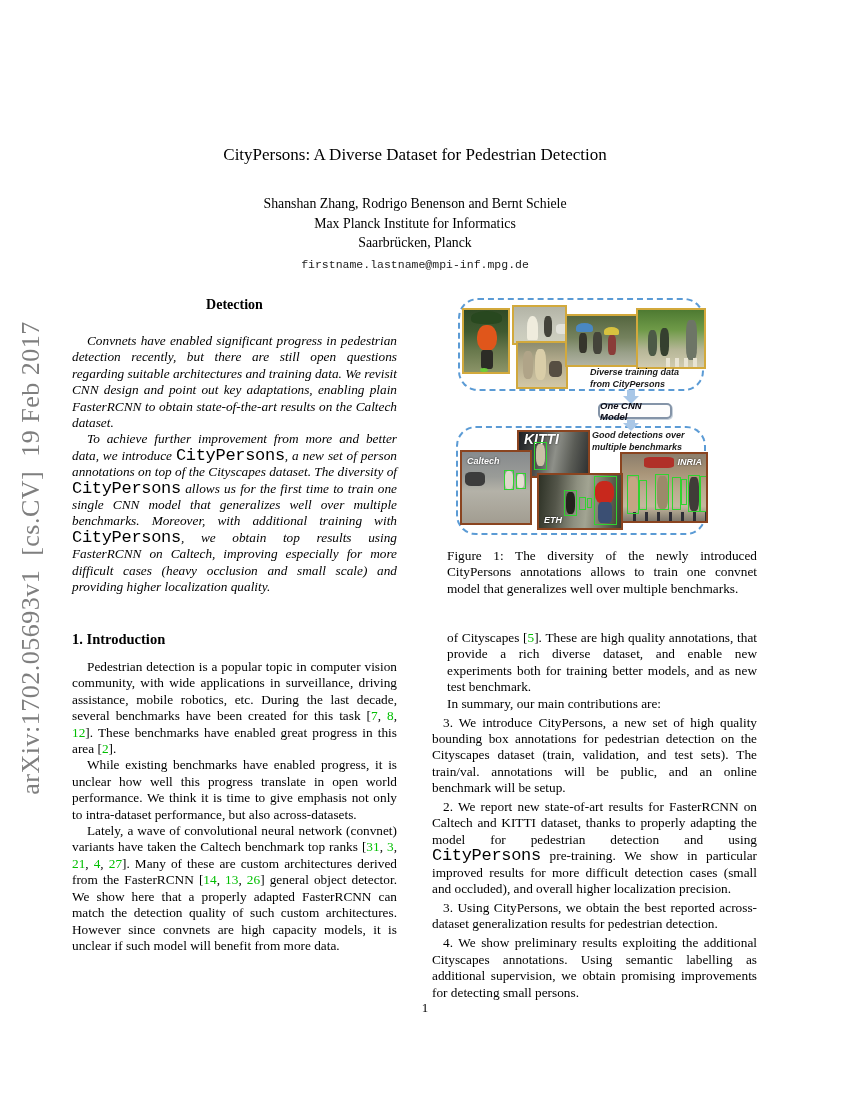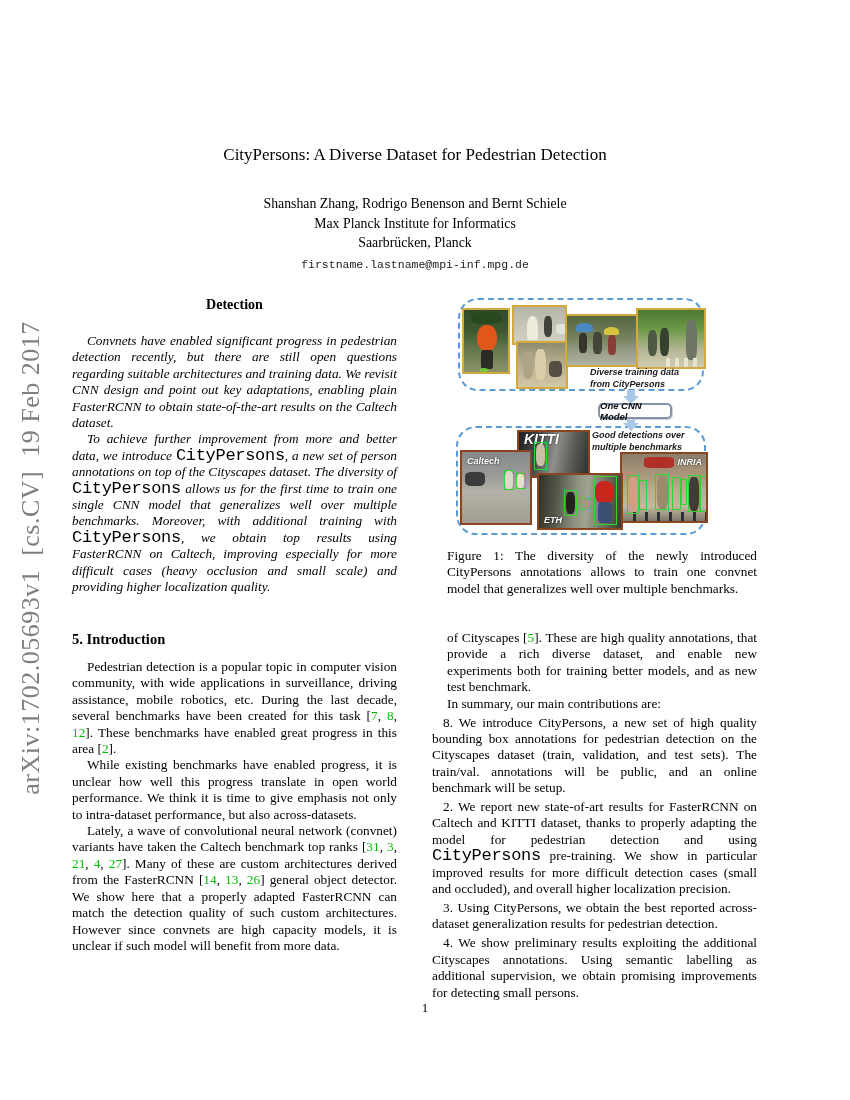--- a/index.html
+++ b/index.html
@@ -95,21 +95,21 @@
   <div class="affil">Max Planck Institute for Informatics</div>
   <div class="affil2">Saarbrücken, Planck</div>
   <div class="email">firstname.lastname@mpi-inf.mpg.de</div>
 
   <div class="col left">
     <div class="abs-heading">Detection</div>
     <div class="abs-text it">
       <p><span>Convnets have enabled significant progress in pedestrian detection recently, but there are still open questions regarding suitable architectures and training data. We revisit CNN design and point out key adaptations, enabling plain FasterRCNN to obtain state-of-the-art results on the Caltech dataset.</span></p>
       <p><span>To achieve further improvement from more and better data, we introduce </span><span class="mono">CityPersons</span><span>, a new set of person annotations on top of the Cityscapes dataset.  The diversity of </span><span class="mono">CityPersons</span><span> allows us for the first time to train one single CNN model that generalizes well over multiple benchmarks. Moreover, with additional training with </span><span class="mono">CityPersons</span><span>, we obtain top results using FasterRCNN on Caltech, improving especially for more difficult cases (heavy occlusion and small scale) and providing higher localization quality.</span></p>
     </div>
-    <div class="sec-heading">5. Introduction</div>
+    <div class="sec-heading">1. Introduction</div>
     <div class="intro-text">
       <p><span>Pedestrian detection is a popular topic in computer vision community, with wide applications in surveillance, driving assistance, mobile robotics, etc.  During the last decade, several benchmarks have been created for this task [</span><span class="cite">7</span><span>, </span><span class="cite">8</span><span>, </span><span class="cite">12</span><span>]. These benchmarks have enabled great progress in this area [</span><span class="cite">2</span><span>].</span></p>
       <p><span>While existing benchmarks have enabled progress, it is unclear how well this progress translate in open world performance. We think it is time to give emphasis not only to intra-dataset performance, but also across-datasets.</span></p>
       <p><span>Lately, a wave of convolutional neural network (convnet) variants have taken the Caltech benchmark top ranks [</span><span class="cite">31</span><span>, </span><span class="cite">3</span><span>, </span><span class="cite">21</span><span>, </span><span class="cite">4</span><span>, </span><span class="cite">27</span><span>]. Many of these are custom architectures derived from the FasterRCNN [</span><span class="cite">14</span><span>, </span><span class="cite">13</span><span>, </span><span class="cite">26</span><span>] general object detector.  We show here that a properly adapted FasterRCNN can match the detection quality of such custom architectures. However since convnets are high capacity models, it is unclear if such model will benefit from more data.</span></p>
     </div>
   </div>
 
   <div class="col right">
 
     <div class="figure">
@@ -218,21 +218,21 @@
 
     </div>
 
     <div class="caption">
       <p class="noind"><span>Figure 1: The diversity of the newly introduced CityPersons annotations allows to train one convnet model that generalizes well over multiple benchmarks.</span></p>
     </div>
 
     <div class="right-text">
       <p class="noind"><span>of Cityscapes [</span><span class="cite">5</span><span>].  These are high quality annotations, that provide a rich diverse dataset, and enable new experiments both for training better models, and as new test benchmark.</span></p>
       <p><span>In summary, our main contributions are:</span></p>
-      <p class="contrib"><span>8. We introduce CityPersons, a new set of high quality bounding box annotations for pedestrian detection on the Cityscapes dataset (train, validation, and test sets).  The train/val. annotations will be public, and an online benchmark will be setup.</span></p>
+      <p class="contrib"><span>3. We introduce CityPersons, a new set of high quality bounding box annotations for pedestrian detection on the Cityscapes dataset (train, validation, and test sets).  The train/val. annotations will be public, and an online benchmark will be setup.</span></p>
       <p class="contrib"><span>2. We report new state-of-art results for FasterRCNN on Caltech and KITTI dataset, thanks to properly adapting the model for pedestrian detection and using </span><span class="mono">CityPersons</span><span> pre-training.  We show in particular improved results for more difficult detection cases (small and occluded), and overall higher localization precision.</span></p>
       <p class="contrib"><span>3. Using CityPersons, we obtain the best reported across-dataset generalization results for pedestrian detection.</span></p>
       <p class="contrib"><span>4. We show preliminary results exploiting the additional Cityscapes annotations. Using semantic labelling as additional supervision, we obtain promising improvements for detecting small persons.</span></p>
     </div>
 
   </div>
 
   <div class="page-number">1</div>
 
 </div>

